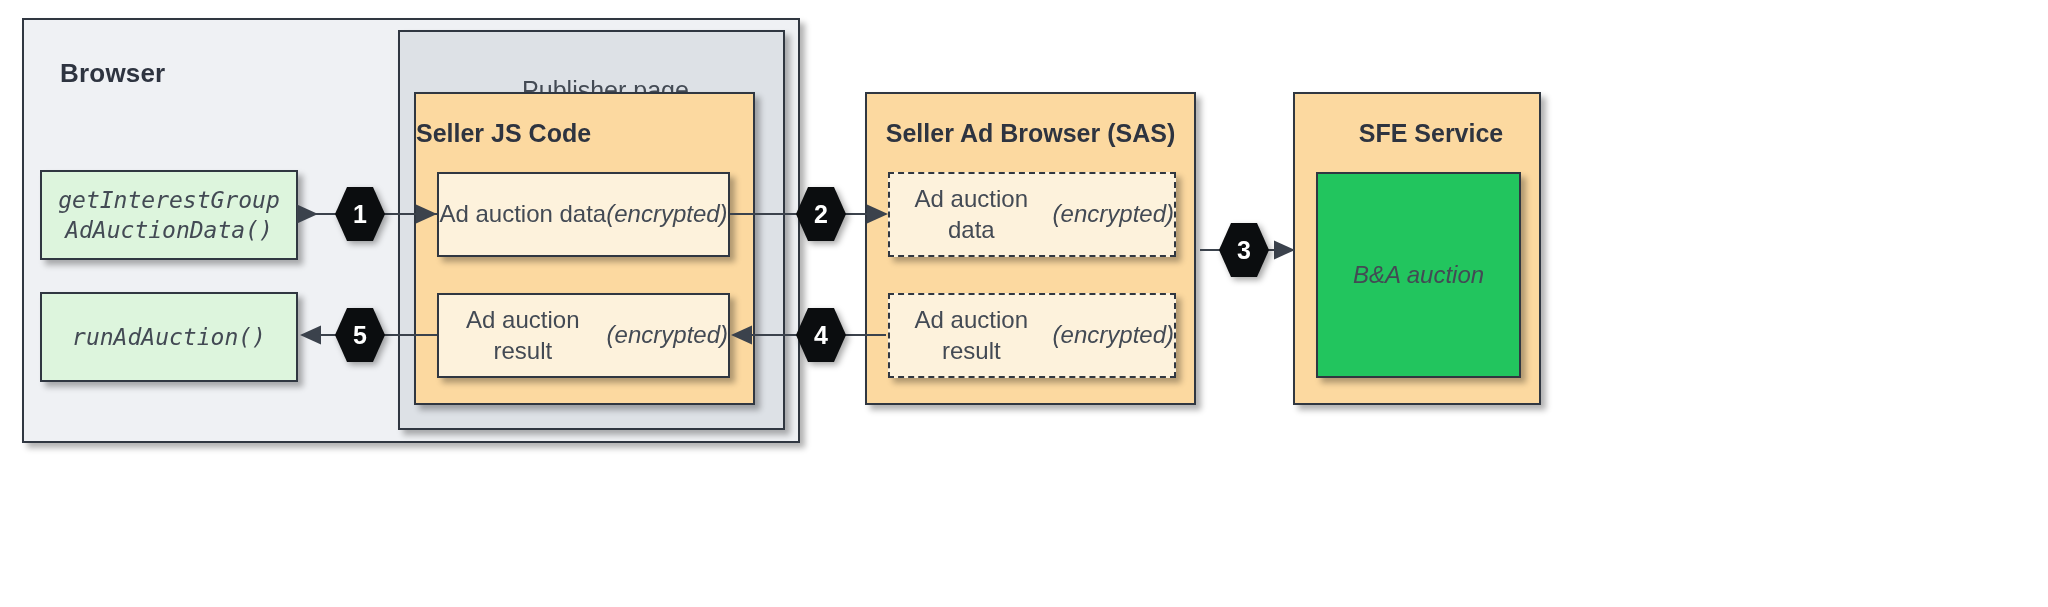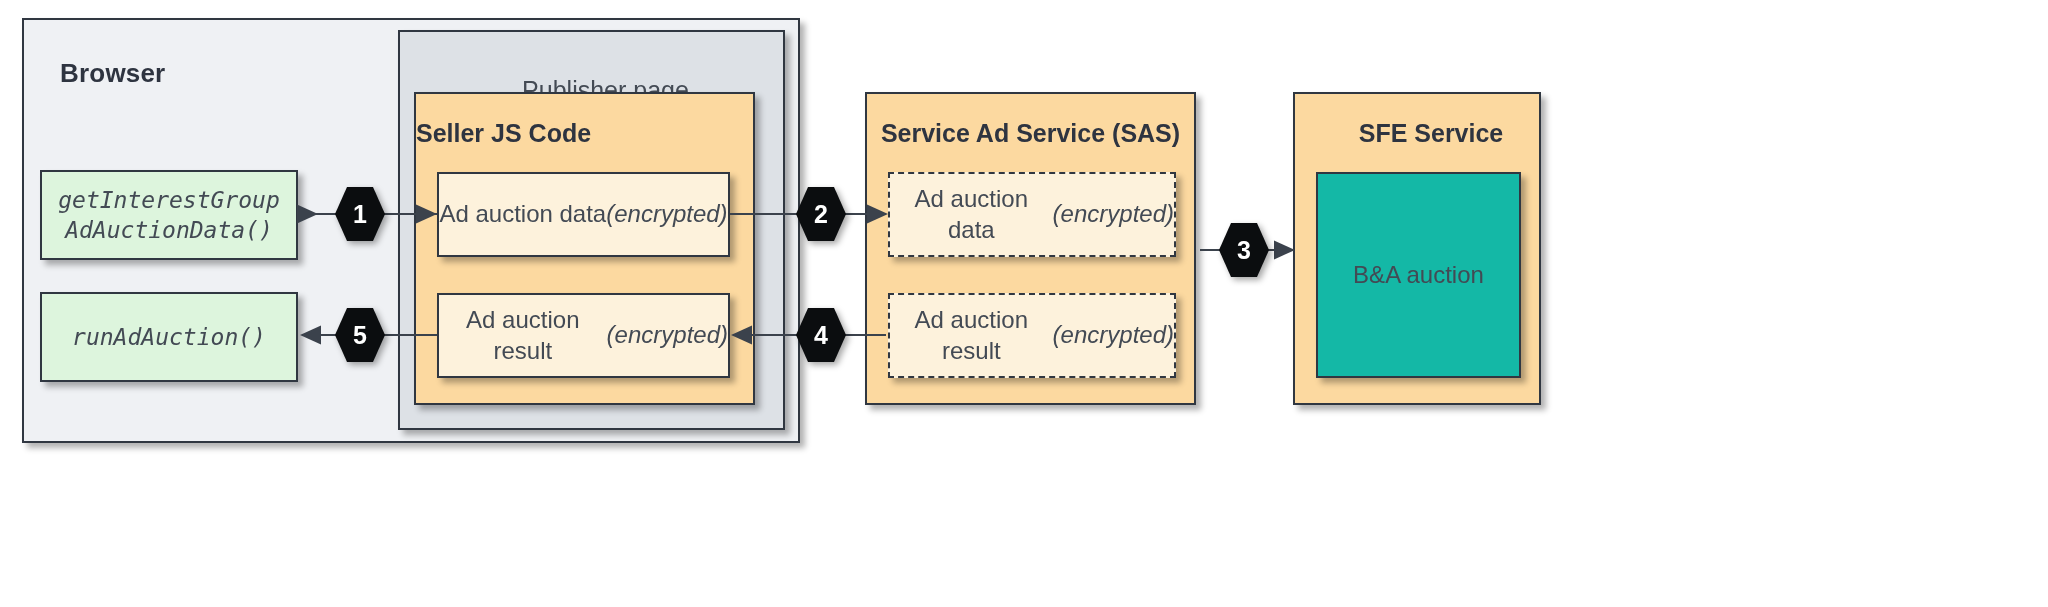--- a/index.html
+++ b/index.html
@@ -36,24 +36,24 @@
         font-size:24px;line-height:1.28;color:#434a54;text-align:center;}
   .card.dashed{border-style:dashed;}
   .card .em{font-style:italic;}
 
   .green{position:absolute;box-sizing:border-box;background:#ddf5dd;
          border:2.5px solid #303741;box-shadow:5px 5px 6px rgba(0,0,0,0.30);
          display:flex;align-items:center;justify-content:center;
          font-family:"DejaVu Sans Mono", monospace;font-style:italic;
          font-size:23px;line-height:1.32;color:#434a54;text-align:center;white-space:pre-line;}
 
-  .sfe-inner{position:absolute;box-sizing:border-box;background:#14b8a6;
+  .sfe-inner{position:absolute;box-sizing:border-box;background:#22c55e;
              border:2.5px solid #303741;box-shadow:5px 5px 6px rgba(0,0,0,0.30);
              display:flex;align-items:center;justify-content:center;
-             font-size:24px;color:#434a54;text-align:center;}
+             font-size:24px;color:#434a54;text-align:center;font-style:italic;}
 
   
   svg.wires{position:absolute;left:0;top:0;width:2048px;height:607px;pointer-events:none;}
   .hexwrap{position:absolute;width:52px;height:58px;}
   .hexwrap svg{display:block;filter:drop-shadow(3px 3px 3px rgba(0,0,0,.35));}
   .hexnum{position:absolute;left:0;top:0;width:52px;height:58px;
           display:flex;align-items:center;justify-content:center;
           color:#ffffff;font-size:25px;font-weight:bold;}
 </style>
 </head>
@@ -82,21 +82,21 @@
     <span>Ad auction data</span>
     <span class="em">(encrypted)</span>
   </div>
 
   <div class="card" style="left:437px;top:293px;width:293px;height:85px;">
     <span>Ad auction result</span>
     <span class="em">(encrypted)</span>
   </div>
 
   <div class="box sas">
-    <div class="sas-title">Service Ad Service (SAS)</div>
+    <div class="sas-title">Seller Ad Browser (SAS)</div>
   </div>
 
   <div class="card dashed" style="left:888px;top:172px;width:288px;height:85px;">
     <span>Ad auction data</span>
     <span class="em">(encrypted)</span>
   </div>
 
   <div class="card dashed" style="left:888px;top:293px;width:288px;height:85px;">
     <span>Ad auction result</span>
     <span class="em">(encrypted)</span>

